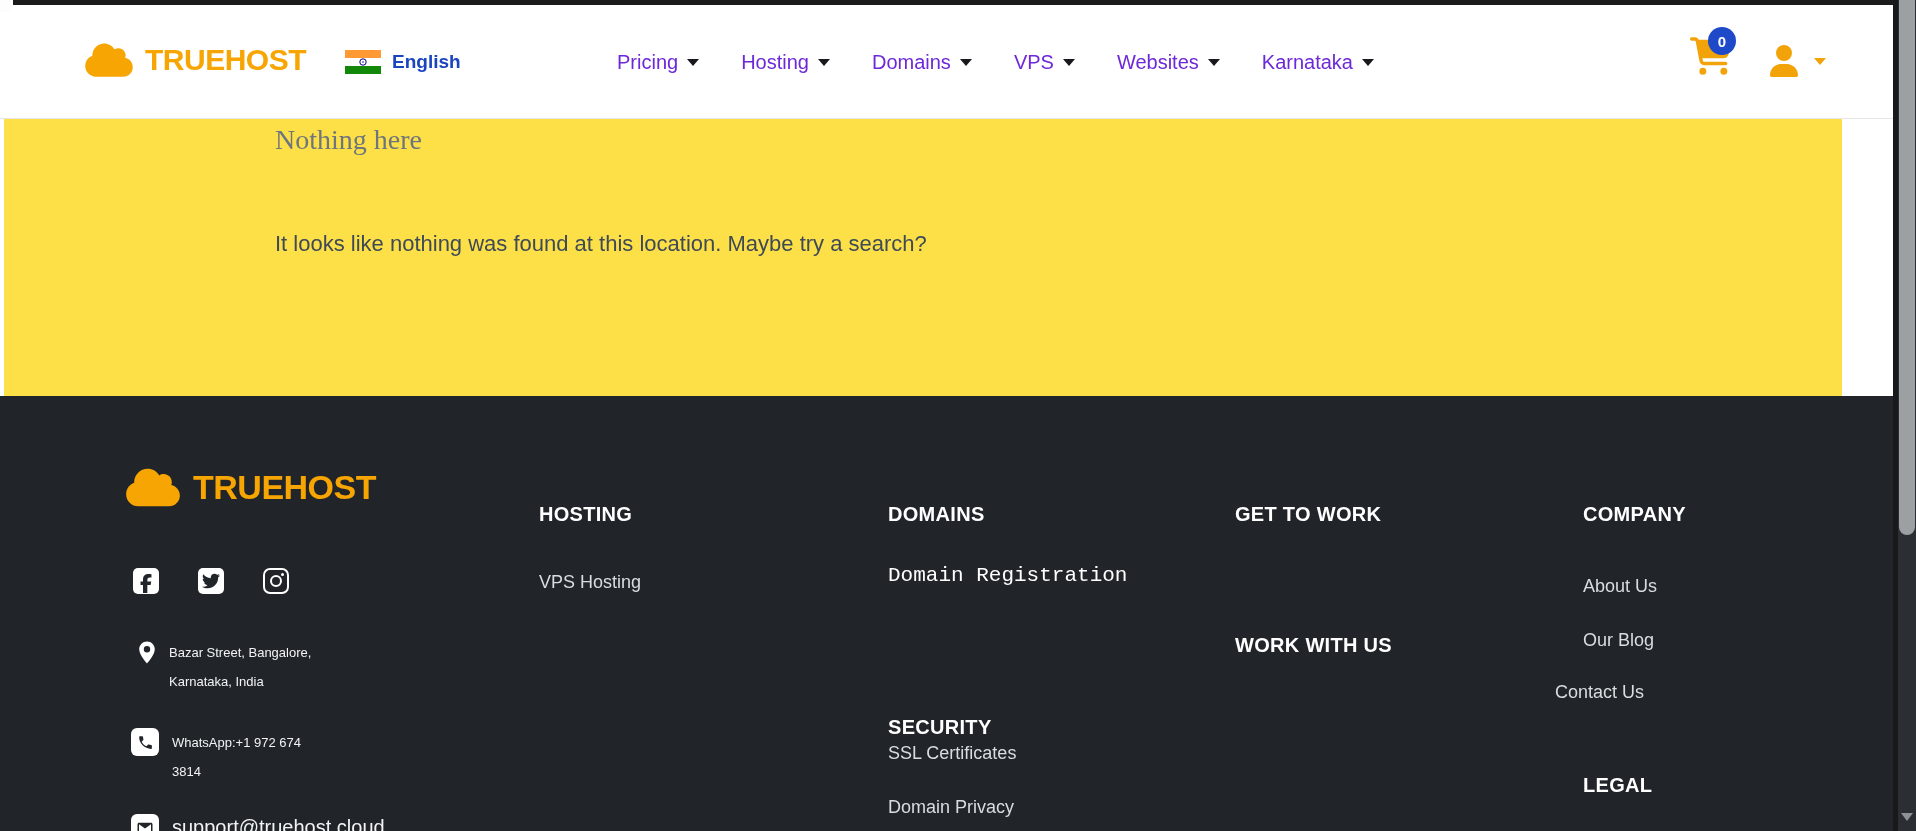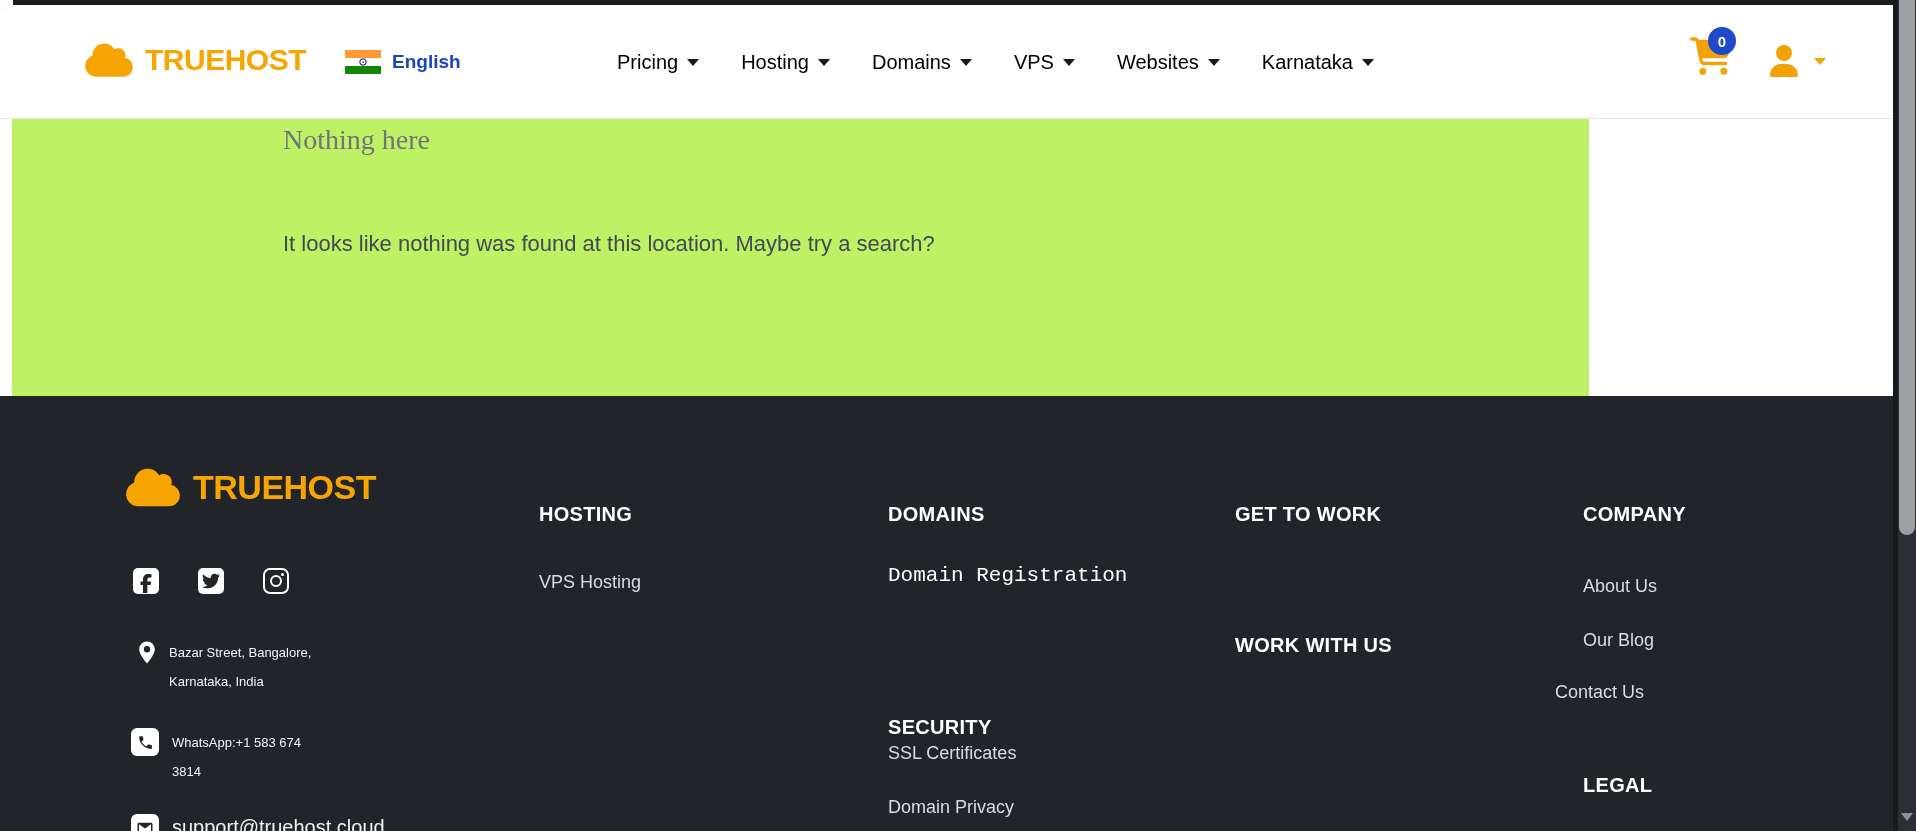--- a/index.html
+++ b/index.html
@@ -12,29 +12,29 @@
   .topbar { position:absolute; left:0; top:0; width:1898px; height:5px; background:#1b1b1b; }
   .topbar-notch { position:absolute; left:0; top:0; width:13px; height:12px; background:#fdfdfd; }
 
   
   .header { position:absolute; left:0; top:5px; width:1898px; height:114px; background:#ffffff; border-bottom:1px solid #e7e7e7; }
   .brand { position:absolute; left:85px; top:36px; display:flex; align-items:center; gap:12px; cursor:pointer; }
   .brand-text { font-size:30px; font-weight:800; letter-spacing:-0.5px; color:#F6A502; }
   .lang { position:absolute; left:345px; top:45px; display:flex; align-items:center; gap:11px; cursor:pointer; }
   .lang-label { font-size:19px; font-weight:600; color:#1B44C0; }
   .nav { position:absolute; left:617px; top:0; height:114px; display:flex; align-items:center; gap:42px; }
-  .nav-item { display:flex; align-items:center; gap:9px; font-size:20px; color:#000000; cursor:pointer; }
+  .nav-item { display:flex; align-items:center; gap:9px; font-size:20px; color:#6d28d9; cursor:pointer; }
   .caret { width:0; height:0; border-left:6px solid transparent; border-right:6px solid transparent; border-top:7px solid #17191c; }
   .cart { position:absolute; left:1690px; top:32px; width:56px; height:56px; cursor:pointer; }
   .cart-badge { position:absolute; left:18px; top:-10px; width:28px; height:28px; border-radius:50%; background:#1E49C8; color:#fff; font-size:15px; font-weight:700; display:flex; align-items:center; justify-content:center; }
   .user { position:absolute; left:1768px; top:40px; display:flex; align-items:center; gap:14px; cursor:pointer; }
   .caret-orange { width:0; height:0; border-left:6px solid transparent; border-right:6px solid transparent; border-top:7px solid #F2A30A; }
 
   
-  .main { position:absolute; left:12px; top:119px; width:1577px; height:277px; background:#bef264; padding:2px 0 0 271px; }
+  .main { position:absolute; left:4px; top:119px; width:1838px; height:277px; background:#fde047; padding:2px 0 0 271px; }
   .nf-title { font-family:"Liberation Serif", serif; font-size:28px; font-weight:400; color:#6E757C; line-height:38px; }
   .nf-message { margin-top:72px; font-size:22px; color:#3F4A57; }
   .search-row { margin-top:44px; display:flex; align-items:center; }
   .search-input { width:313px; height:52px; border:1px solid #c9c9c9; border-radius:2px; background:#fff; font-size:20px; color:#333; padding:0 14px; font-family:"Liberation Sans", sans-serif; }
   .search-input::placeholder { color:#6b6f73; }
   .search-btn { margin-left:9px; width:109px; height:57px; background:#15739E; color:#fff; border:none; border-radius:8px; font-size:19px; font-weight:700; font-family:"Liberation Sans", sans-serif; cursor:pointer; }
 
   
   .footer { position:absolute; left:0; top:396px; width:1898px; height:435px; background:#212529; color:#fff; }
   .f-abs { position:absolute; }
@@ -173,21 +173,21 @@
       </div>
     </div>
 
     <div class="f-abs contact-row phone">
       <div class="icon-box">
         <svg width="17" height="17" viewBox="0 0 24 24">
             <path fill="#212529" d="M6.62 10.79c1.44 2.83 3.76 5.14 6.59 6.59l2.2-2.21c.27-.27.67-.36 1.02-.24 1.12.37 2.33.57 3.57.57.55 0 1 .45 1 1V20c0 .55-.45 1-1 1-9.39 0-17-7.61-17-17 0-.55.45-1 1-1h3.5c.55 0 1 .45 1 1 0 1.25.2 2.45.57 3.57.11.35.03.74-.25 1.02l-2.2 2.2z"></path>
           </svg>
       </div>
       <div class="contact-text">
-        <div>WhatsApp:+1 583 674</div>
+        <div>WhatsApp:+1 972 674</div>
         <div>3814</div>
       </div>
     </div>
 
     <div class="f-abs contact-row email">
       <div class="icon-box">
         <svg width="18" height="18" viewBox="0 0 24 24">
             <path fill="#212529" d="M4 5h16c1.1 0 2 .9 2 2v10c0 1.1-.9 2-2 2H4c-1.1 0-2-.9-2-2V7c0-1.1.9-2 2-2zm8 7.5L4 7v10h16V7l-8 5.5z"></path>
           </svg>
       </div>

